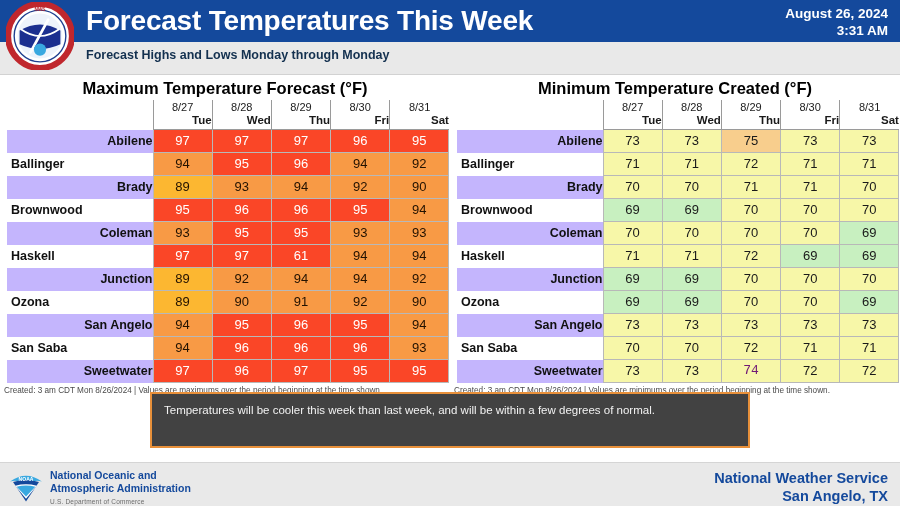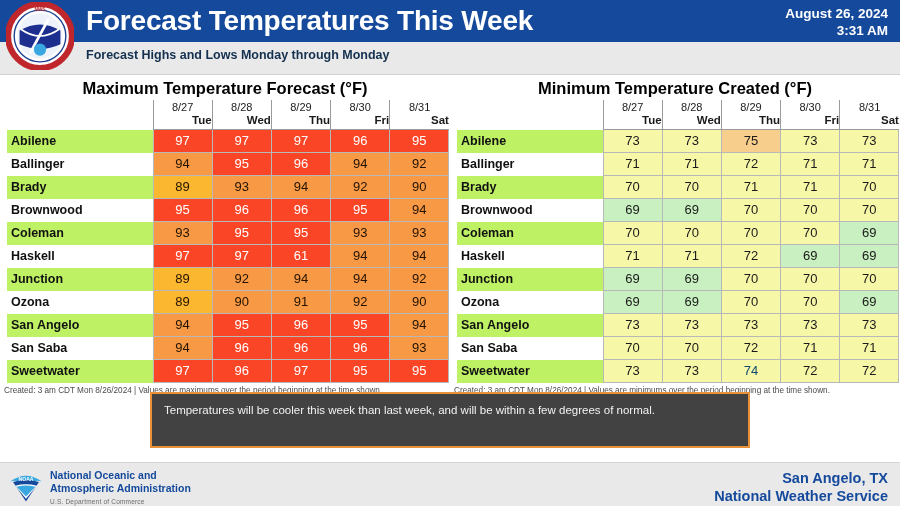--- a/index.html
+++ b/index.html
@@ -129,21 +129,21 @@
   table.fc td.city {
     font-size: 12.5px;
     font-weight: bold;
     color: #111111;
     padding: 0 0 0 4px;
     height: 20px;
     line-height: 20px;
     white-space: nowrap;
     overflow: hidden;
   }
-  table.fc tr.odd td.city  { background: #bef264; }
+  table.fc tr.odd td.city  { background: #c4b5fd; text-align: right; }
   table.fc tr.even td.city { background: #ffffff; }
 
   table.fc td.val {
     text-align: center;
     font-size: 13px;
     height: 20px;
     line-height: 20px;
     border: 1px solid #b8b8b8;
     font-weight: normal;
   }
@@ -458,21 +458,21 @@
             <td class="val" style="background: rgb(247, 247, 168); color: rgb(26, 26, 26);">70</td>
             <td class="val" style="background: rgb(247, 247, 168); color: rgb(26, 26, 26);">70</td>
             <td class="val" style="background: rgb(247, 247, 168); color: rgb(26, 26, 26);">72</td>
             <td class="val" style="background: rgb(247, 247, 168); color: rgb(26, 26, 26);">71</td>
             <td class="val" style="background: rgb(247, 247, 168); color: rgb(26, 26, 26);">71</td>
           </tr>
           <tr class="odd">
             <td class="city">Sweetwater</td>
             <td class="val" style="background: rgb(247, 247, 168); color: rgb(26, 26, 26);">73</td>
             <td class="val" style="background: rgb(247, 247, 168); color: rgb(26, 26, 26);">73</td>
-            <td class="val" style="background: rgb(247, 247, 168); color: #0c4a6e;">74</td>
+            <td class="val" style="background: rgb(247, 247, 168); color: #701a75; font-family: Liberation Mono, monospace;">74</td>
             <td class="val" style="background: rgb(247, 247, 168); color: rgb(26, 26, 26);">72</td>
             <td class="val" style="background: rgb(247, 247, 168); color: rgb(26, 26, 26);">72</td>
           </tr>
         </tbody>
     </table>
     <div class="note">Created: 3 am CDT Mon 8/26/2024  |  Values are minimums over the period beginning at the time shown.</div>
   </div>
 
   <div class="msgbox">
     <div class="msgbox-text">Temperatures will be cooler this week than last week, and will be within a few degrees of normal.</div>
@@ -487,18 +487,18 @@
       <text x="50" y="40" font-size="14" fill="#ffffff" text-anchor="middle" font-family="'Liberation Sans',sans-serif" font-weight="bold">NOAA</text>
     </svg>
 
     <div class="noaa-text">
       <div>National Oceanic and</div>
       <div>Atmospheric Administration</div>
       <div class="noaa-doc">U.S. Department of Commerce</div>
     </div>
 
     <div class="footer-right">
+      <div>National Weather Service</div>
       <div>San Angelo, TX</div>
-      <div>National Weather Service</div>
     </div>
   </div>
 
 </div>
 
 </body></html>

